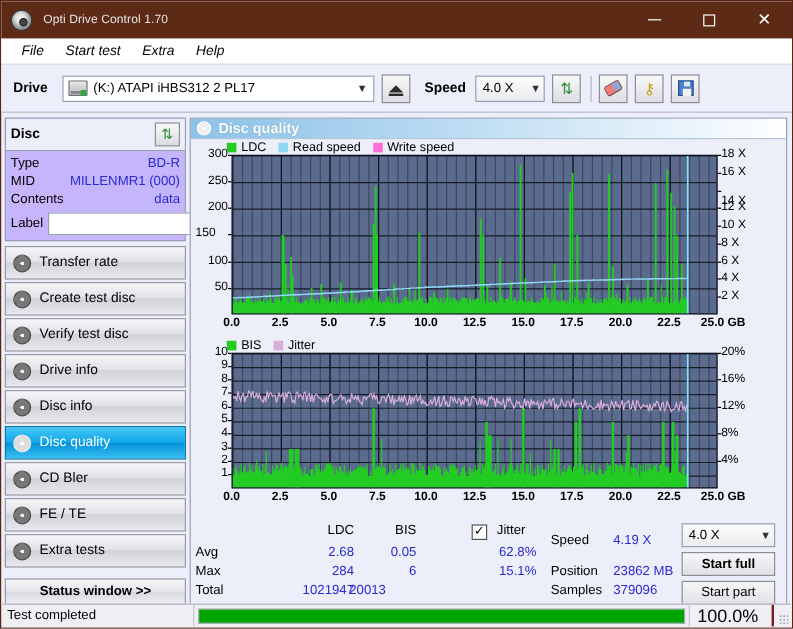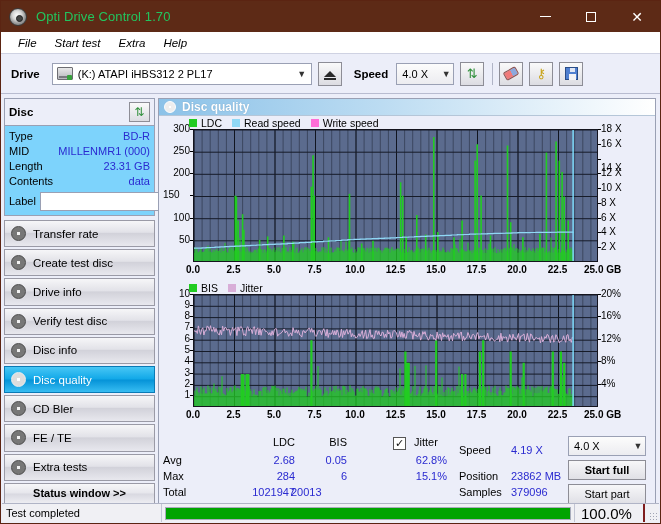--- a/index.html
+++ b/index.html
@@ -33,21 +33,21 @@
     border: 1px solid #3a3a3a;
     position: relative;
     flex: 0 0 auto;
   }
   #app-icon::after {
     content: ""; position: absolute; left: 6px; top: 6px;
     width: 5px; height: 5px; border-radius: 50%;
     background: #444; border: 1px solid #222;
   }
   #title-text {
-    color: #22c55e; font-size: 13px; margin-left: 9px;
+    color: #e5e5e5; font-size: 10px; margin-left: 9px;
     letter-spacing: 0.1px;
   }
   .winbtn {
     position: absolute; top: 0; height: 31px; width: 46px;
     display: flex; align-items: center; justify-content: center;
     color: #ffffff;
   }
   #btn-min { right: 92px; }
   #btn-max { right: 46px; }
   #btn-close { right: 0px; }
@@ -142,21 +142,21 @@
     content:""; position:absolute; left:4px; top:0px;
     width: 5px; height: 4px; background: #dfe6f4;
   }
 
   
   #body { display: flex; height: 413px; }
 
   
   #sidebar { width: 157px; flex: 0 0 157px; padding: 4px 3px 0 3px; display:flex; flex-direction: column;}
   #disc-panel {
-    border: 1px solid #9aa0b4; background: #7dd3fc;
+    border: 1px solid #9aa0b4; background: #c4b5fd;
     padding: 0; margin-bottom: 4px;
   }
   #disc-header {
     display: flex; align-items: center; justify-content: space-between;
     padding: 3px 4px; border-bottom: 1px solid #9aa0b4;
     background: #eceef9;
   }
   #disc-title { font-weight: bold; font-size: 11.5px; }
   .icon-btn {
     width: 21px; height: 20px;
@@ -377,24 +377,20 @@
         <div class="disc-rows">
           <div class="disc-row">
             <span class="disc-key">Type</span>
             <span class="disc-val">BD-R</span>
           </div>
           <div class="disc-row">
             <span class="disc-key">MID</span>
             <span class="disc-val">MILLENMR1 (000)</span>
           </div>
           <div class="disc-row">
-            <span class="disc-key">Length</span>
-            <span class="disc-val">23.31 GB</span>
-          </div>
-          <div class="disc-row">
             <span class="disc-key">Contents</span>
             <span class="disc-val">data</span>
           </div>
           <div id="label-row">
             <span id="label-key">Label</span>
             <input id="label-input" type="text" value="" style="">
             <div class="icon-btn">
                 <span class="disc-glyph"></span>
               </div>
           </div>
@@ -404,25 +400,25 @@
       <div class="navbtn">
         <span class="nav-icon"></span>
         <span>Transfer rate</span>
       </div>
       <div class="navbtn">
         <span class="nav-icon"></span>
         <span>Create test disc</span>
       </div>
       <div class="navbtn">
         <span class="nav-icon"></span>
-        <span>Drive info</span>
+        <span>Verify test disc</span>
       </div>
       <div class="navbtn">
         <span class="nav-icon"></span>
-        <span>Verify test disc</span>
+        <span>Drive info</span>
       </div>
       <div class="navbtn">
         <span class="nav-icon"></span>
         <span>Disc info</span>
       </div>
       <div class="navbtn active">
         <span class="nav-icon"></span>
         <span>Disc quality</span>
       </div>
       <div class="navbtn">

